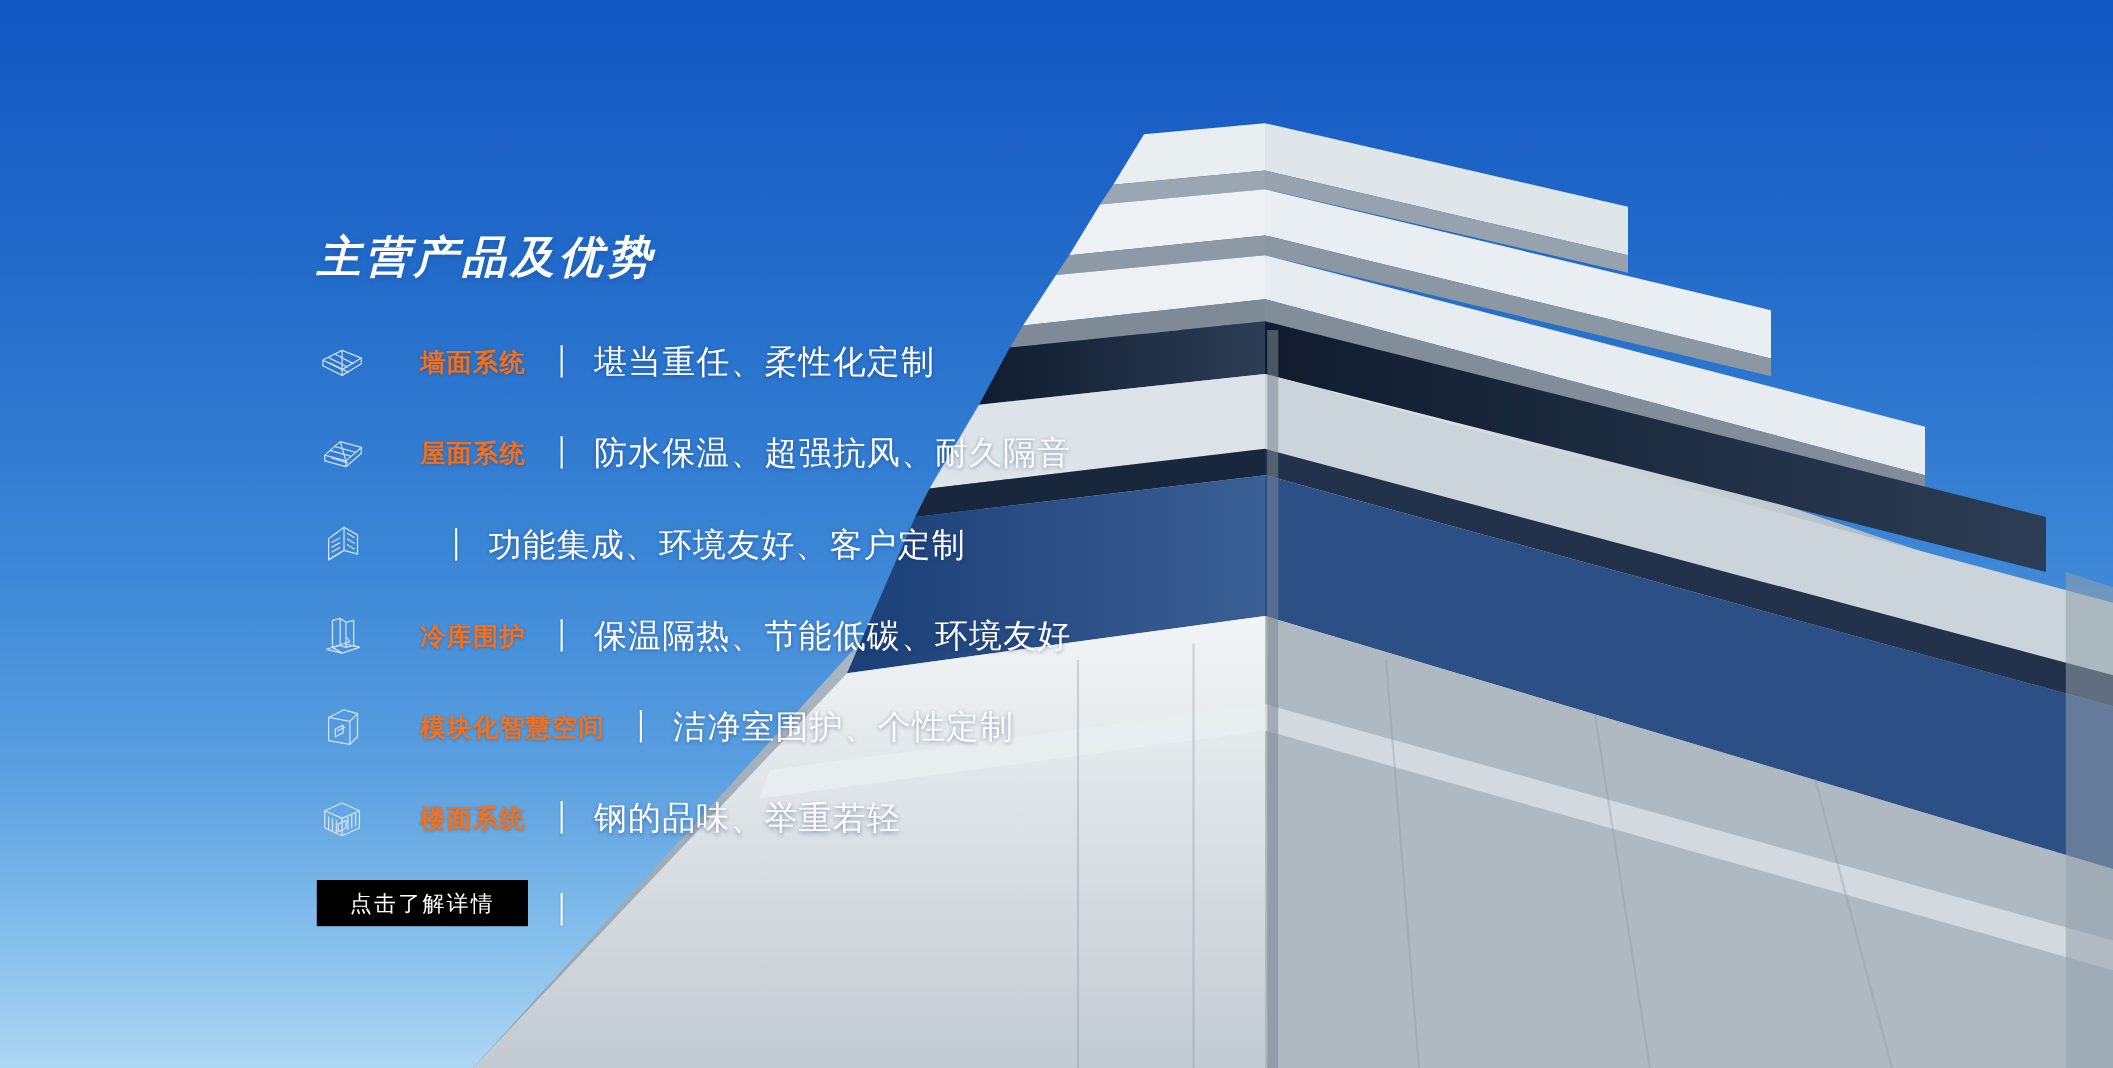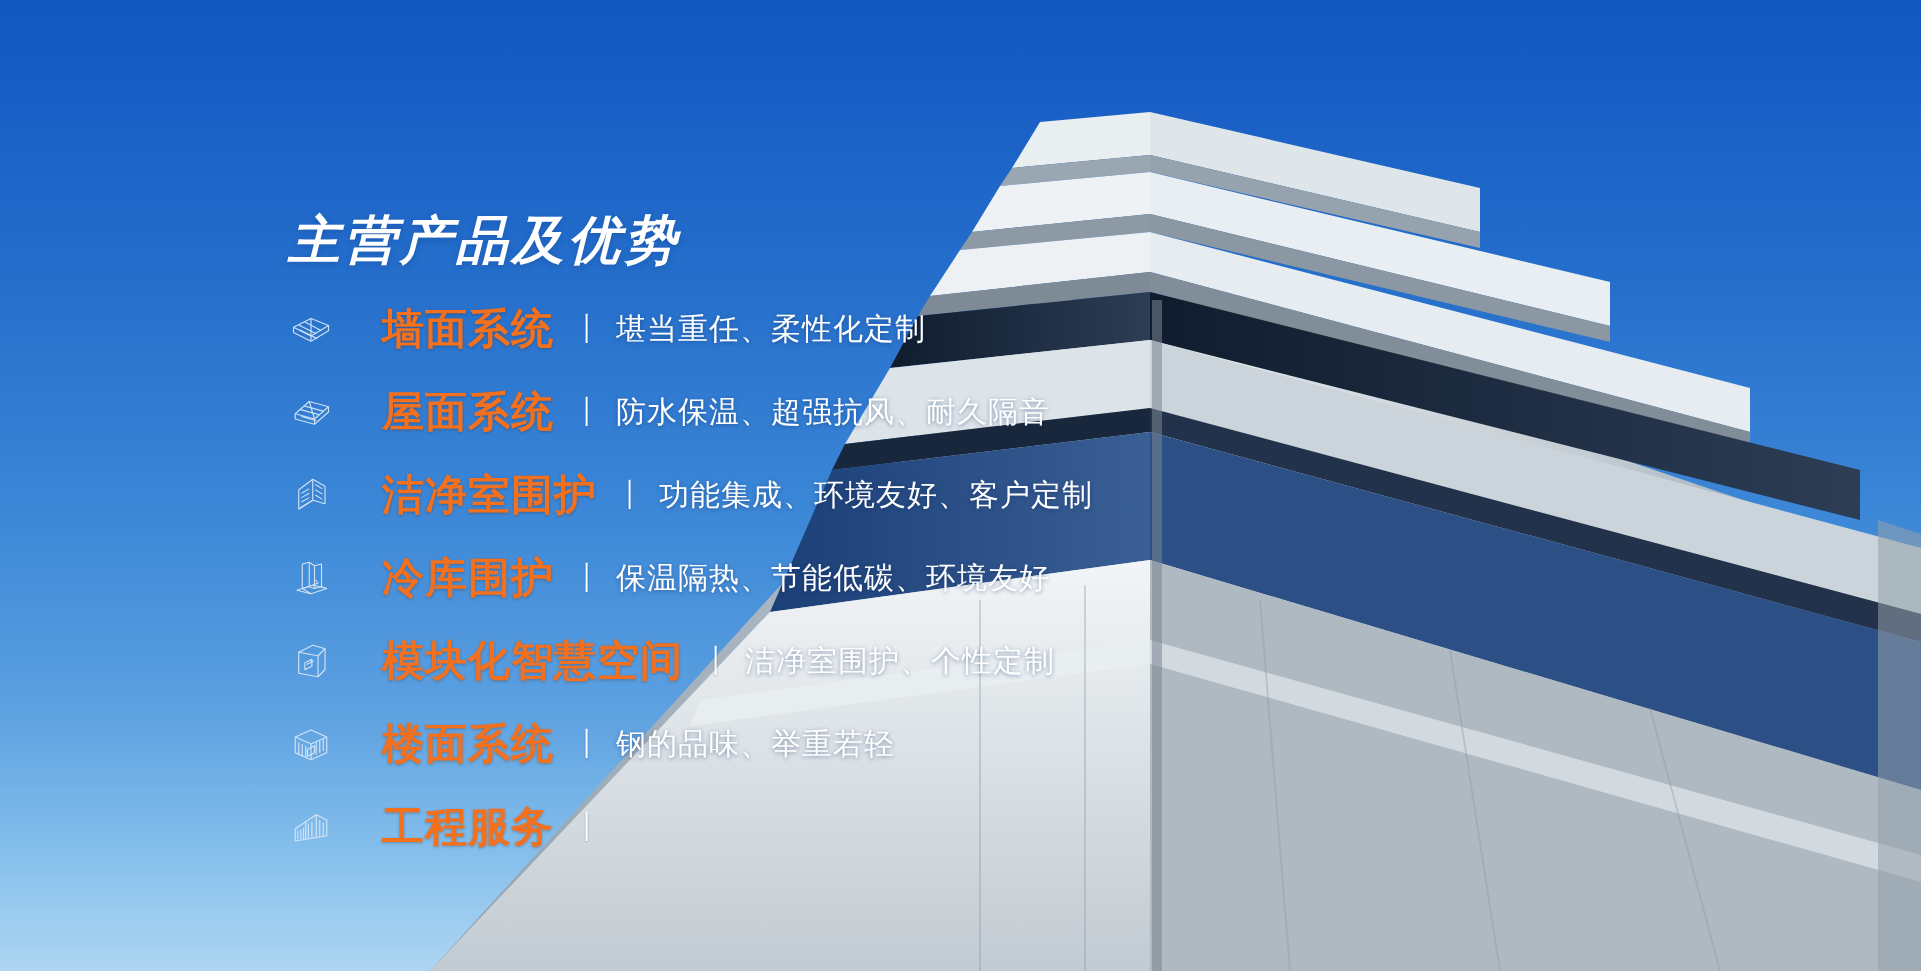--- a/index.html
+++ b/index.html
@@ -29,21 +29,21 @@
   #building svg { position:absolute; right:0; top:0; width:1921px; height:971px; }
 
   
   #content {
     position:absolute; left:0; top:0; width:1100px; height:971px;
     z-index:5;
   }
 
   #page-title {
     position:absolute; left:288px; top:206px;
-    font-size:52px; font-weight:bold; font-style:italic;
+    font-size:40px; font-weight:bold; font-style:italic;
     color:#ffffff; letter-spacing:4px;
     font-family:"DejaVu Sans","Liberation Sans",sans-serif;
     text-shadow:0 2px 6px rgba(10,45,110,.28);
     white-space:nowrap;
   }
 
   #feature-list {
     position:absolute; left:288px; top:300px;
     list-style:none;
   }
@@ -53,21 +53,21 @@
     white-space:nowrap;
   }
   .feature-icon {
     width:46px; height:46px; flex:0 0 46px;
     margin-right:48px;
     display:flex; align-items:center; justify-content:center;
     opacity:.92;
   }
   .feature-icon svg { width:42px; height:42px; display:block; }
   .feature-name {
-    color:#f3701e; font-size:42px; font-weight:bold;
+    color:#f3701e; font-size:23px; font-weight:bold;
     font-family:"DejaVu Sans","Liberation Sans",sans-serif;
     letter-spacing:1px;
     text-shadow:0 1px 3px rgba(60,25,0,.30);
   }
   .feature-sep {
     color:#ffffff; font-size:30px; font-weight:bold;
     margin:0 14px 0 18px;
     transform:scaleX(.55);
     display:inline-block;
     text-shadow:0 1px 3px rgba(10,45,110,.3);
@@ -214,21 +214,20 @@
       <li class="feature-row">
         <span class="feature-icon">
           <svg viewBox="0 0 48 48" fill="none" stroke="#dce9f7" stroke-width="1.3" stroke-linejoin="round">
             <path d="M10 18 L26 6 L26 30 L10 40 Z"></path>
             <path d="M26 6 L40 14 L40 34 L26 30"></path>
             <path d="M10 40 L26 30"></path>
             <path d="M13 22 L22 17 M13 27 L22 22 M13 32 L22 27"></path>
             <path d="M29 12 L37 17 M29 18 L37 23 M29 24 L37 29"></path>
           </svg>
         </span>
-        <span class="feature-name">洁净室围护</span>
         <span class="feature-sep">丨</span>
         <span class="feature-desc">功能集成、环境友好、客户定制</span>
       </li>
 
       <li class="feature-row">
         <span class="feature-icon">
           <svg viewBox="0 0 48 48" fill="none" stroke="#dce9f7" stroke-width="1.3" stroke-linejoin="round">
             <path d="M14 8 L22 6 L22 34 L14 36 Z"></path>
             <path d="M28 10 L36 8 L36 34 L28 36 Z"></path>
             <path d="M22 6 L28 10 M22 34 L28 36"></path>
@@ -283,15 +282,16 @@
             <path d="M21 20 L21 37 M25 18 L25 37"></path>
             <path d="M34 16 L34 35 M38 19 L38 35"></path>
           </svg>
         </span>
         <span class="feature-name">工程服务</span>
         <span class="feature-sep">丨</span>
       </li>
 
     </ul>
 
+    <button id="cta-button">点击了解详情</button>
 
   </div>
 </div>
 
 </body></html>

